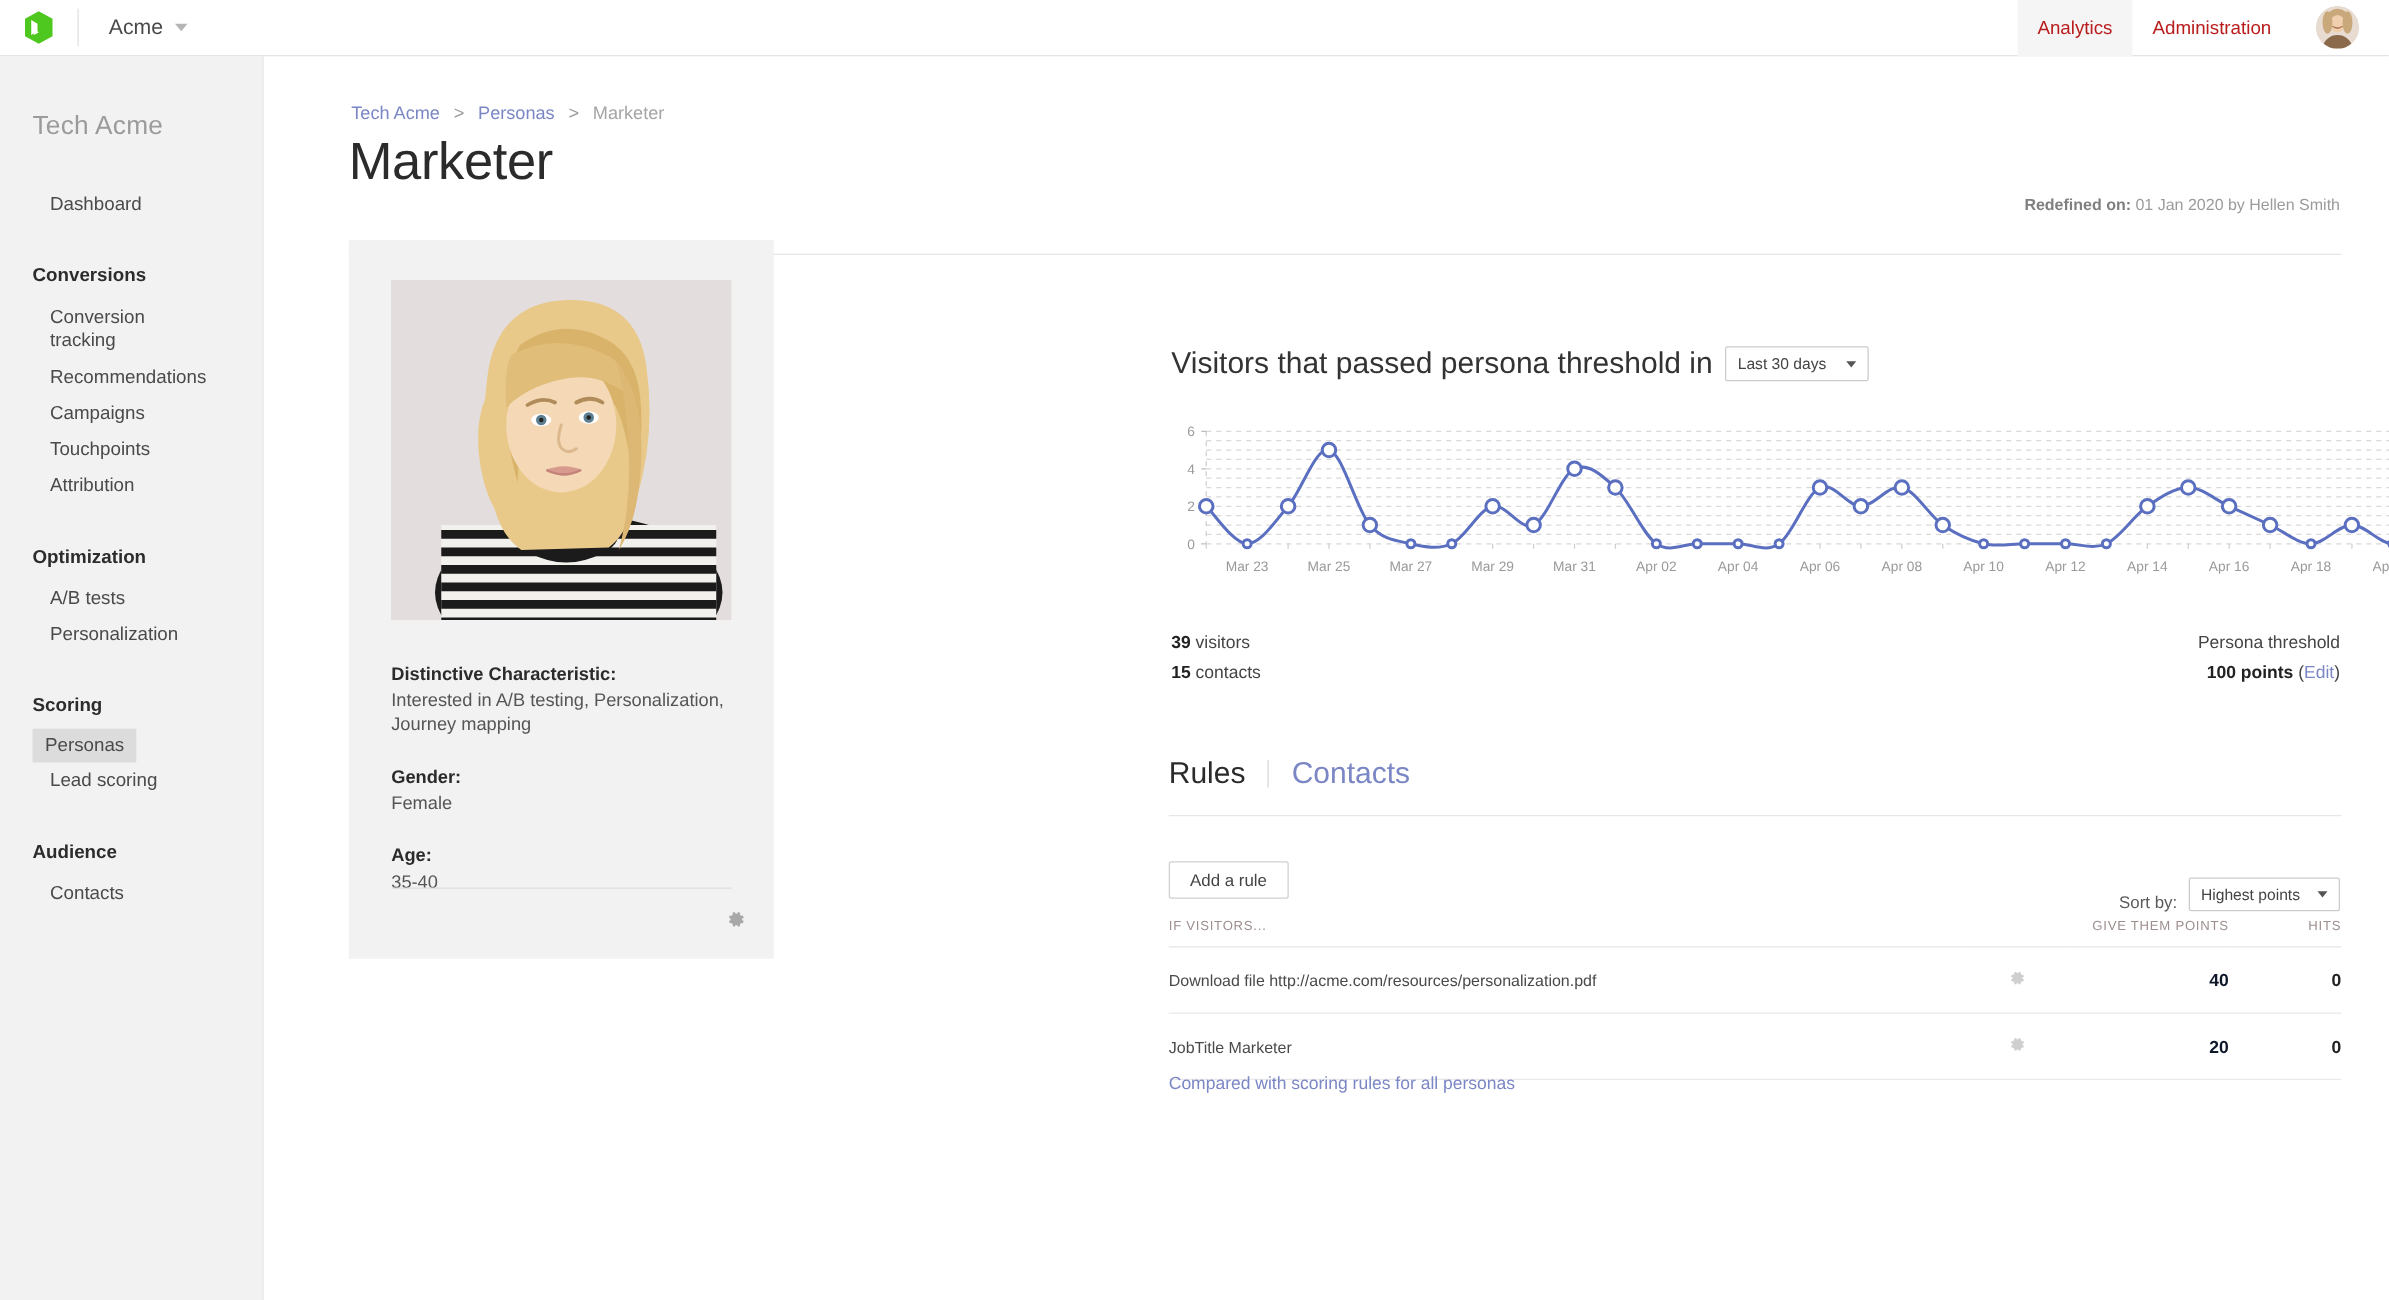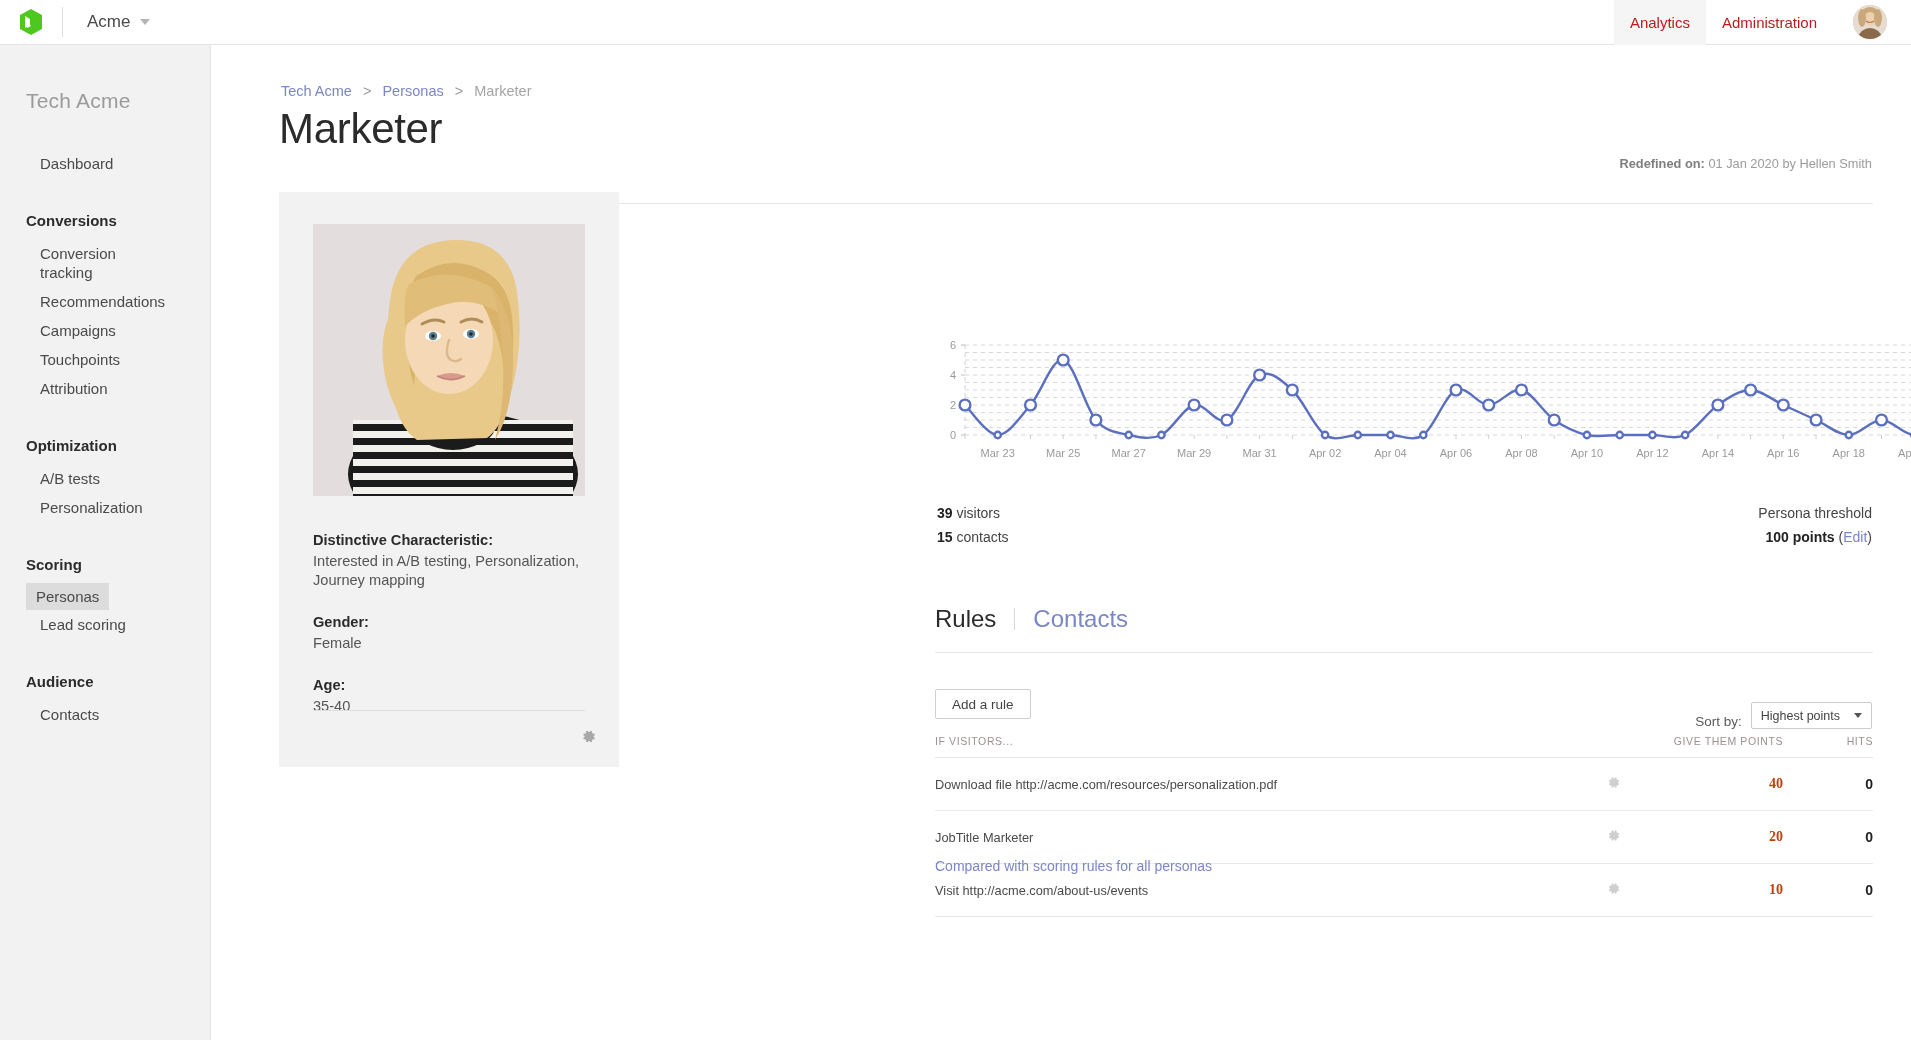--- a/index.html
+++ b/index.html
@@ -145,21 +145,21 @@
     border-bottom: 1px solid #e6e6e6;
   }
   .tbl th.c-gear { width: 80px; }
   .tbl th.c-pts { text-align: right; width: 130px; }
   .tbl th.c-hits { text-align: right; width: 90px; }
   .tbl td {
     font-size: 12.8px; color: #4a4a4a; padding: 17px 0;
     border-bottom: 1px solid #e9e9e9; vertical-align: middle;
   }
   .tbl td.c-gear { text-align: center; }
-  .tbl td.c-pts { text-align: right; font-size: 14px; color: #c2410c; font-weight: bold; font-family: Liberation Serif, serif; }
+  .tbl td.c-pts { text-align: right; font-size: 14px; color: #0f172a; font-weight: bold; }
   .tbl td.c-hits { text-align: right; font-size: 14px; color: #222; font-weight: bold; }
   .gear-btn { cursor: pointer; display: inline-block; }
 
   .cmp-link { position: absolute; top: 813px; left: 724px; font-size: 14px; color: #7b86c4; text-decoration: none; cursor: pointer; }
 </style>
 </head>
 <body>
 
 <div class="topbar">
   <div class="logo-wrap">
@@ -279,20 +279,27 @@
     </div>
     <div class="card-sep"></div>
     <div class="card-gear">
       <svg width="17" height="17" viewBox="0 0 20 20">
         <path fill="#a8a8a8" d="M10 6.6a3.4 3.4 0 100 6.8 3.4 3.4 0 000-6.8zm0 5.2a1.8 1.8 0 110-3.6 1.8 1.8 0 010 3.6z"></path>
         <path fill="#a8a8a8" d="M17.6 11.4l-1.5-.5a6.4 6.4 0 000-1.8l1.5-.5-.7-2.2-1.6.3a6.4 6.4 0 00-1.3-1.3l.3-1.6-2.2-.7-.5 1.5a6.4 6.4 0 00-1.8 0l-.5-1.5-2.2.7.3 1.6a6.4 6.4 0 00-1.3 1.3l-1.6-.3-.7 2.2 1.5.5a6.4 6.4 0 000 1.8l-1.5.5.7 2.2 1.6-.3a6.4 6.4 0 001.3 1.3l-.3 1.6 2.2.7.5-1.5a6.4 6.4 0 001.8 0l.5 1.5 2.2-.7-.3-1.6a6.4 6.4 0 001.3-1.3l1.6.3z"></path>
       </svg>
     </div>
   </div>
 
+  <div class="chart-head">
+    <h2>Visitors that passed persona threshold in</h2>
+    <div class="sel-box">
+      <span>Last 30 days</span>
+      <span class="tri"></span>
+    </div>
+  </div>
 
   <div class="plot">
     <svg id="chart-svg" width="1020" height="130" viewBox="0 0 1020 130">
         <line x1="28" y1="98.0" x2="1010" y2="98.0" stroke="#d8d8d8" stroke-width="1" stroke-dasharray="4 4"></line>
         <line x1="28" y1="90.5" x2="1010" y2="90.5" stroke="#d8d8d8" stroke-width="1" stroke-dasharray="4 4"></line>
         <line x1="28" y1="83.0" x2="1010" y2="83.0" stroke="#d8d8d8" stroke-width="1" stroke-dasharray="4 4"></line>
         <line x1="28" y1="75.5" x2="1010" y2="75.5" stroke="#d8d8d8" stroke-width="1" stroke-dasharray="4 4"></line>
         <line x1="28" y1="68.0" x2="1010" y2="68.0" stroke="#d8d8d8" stroke-width="1" stroke-dasharray="4 4"></line>
         <line x1="28" y1="60.5" x2="1010" y2="60.5" stroke="#d8d8d8" stroke-width="1" stroke-dasharray="4 4"></line>
         <line x1="28" y1="53.0" x2="1010" y2="53.0" stroke="#d8d8d8" stroke-width="1" stroke-dasharray="4 4"></line>
@@ -448,26 +455,17 @@
         </tr>
         <tr>
           <td>JobTitle Marketer</td>
           <td class="c-gear"><span class="gear-btn"><svg width="15" height="15" viewBox="0 0 20 20">
                 <path fill="#cfcfcf" d="M10 6.6a3.4 3.4 0 100 6.8 3.4 3.4 0 000-6.8zm0 5.2a1.8 1.8 0 110-3.6 1.8 1.8 0 010 3.6z"></path>
                 <path fill="#cfcfcf" d="M17.6 11.4l-1.5-.5a6.4 6.4 0 000-1.8l1.5-.5-.7-2.2-1.6.3a6.4 6.4 0 00-1.3-1.3l.3-1.6-2.2-.7-.5 1.5a6.4 6.4 0 00-1.8 0l-.5-1.5-2.2.7.3 1.6a6.4 6.4 0 00-1.3 1.3l-1.6-.3-.7 2.2 1.5.5a6.4 6.4 0 000 1.8l-1.5.5.7 2.2 1.6-.3a6.4 6.4 0 001.3 1.3l-.3 1.6 2.2.7.5-1.5a6.4 6.4 0 001.8 0l.5 1.5 2.2-.7-.3-1.6a6.4 6.4 0 001.3-1.3l1.6.3z"></path>
               </svg></span></td>
           <td class="c-pts">20</td>
           <td class="c-hits">0</td>
         </tr>
-        <tr>
-          <td>Visit http://acme.com/about-us/events</td>
-          <td class="c-gear"><span class="gear-btn"><svg width="15" height="15" viewBox="0 0 20 20">
-                <path fill="#cfcfcf" d="M10 6.6a3.4 3.4 0 100 6.8 3.4 3.4 0 000-6.8zm0 5.2a1.8 1.8 0 110-3.6 1.8 1.8 0 010 3.6z"></path>
-                <path fill="#cfcfcf" d="M17.6 11.4l-1.5-.5a6.4 6.4 0 000-1.8l1.5-.5-.7-2.2-1.6.3a6.4 6.4 0 00-1.3-1.3l.3-1.6-2.2-.7-.5 1.5a6.4 6.4 0 00-1.8 0l-.5-1.5-2.2.7.3 1.6a6.4 6.4 0 00-1.3 1.3l-1.6-.3-.7 2.2 1.5.5a6.4 6.4 0 000 1.8l-1.5.5.7 2.2 1.6-.3a6.4 6.4 0 001.3 1.3l-.3 1.6 2.2.7.5-1.5a6.4 6.4 0 001.8 0l.5 1.5 2.2-.7-.3-1.6a6.4 6.4 0 001.3-1.3l1.6.3z"></path>
-              </svg></span></td>
-          <td class="c-pts">10</td>
-          <td class="c-hits">0</td>
-        </tr>
       </tbody>
   </table>
 
   <a class="cmp-link">Compared with scoring rules for all personas</a>
 </div>
 
 </body></html>

